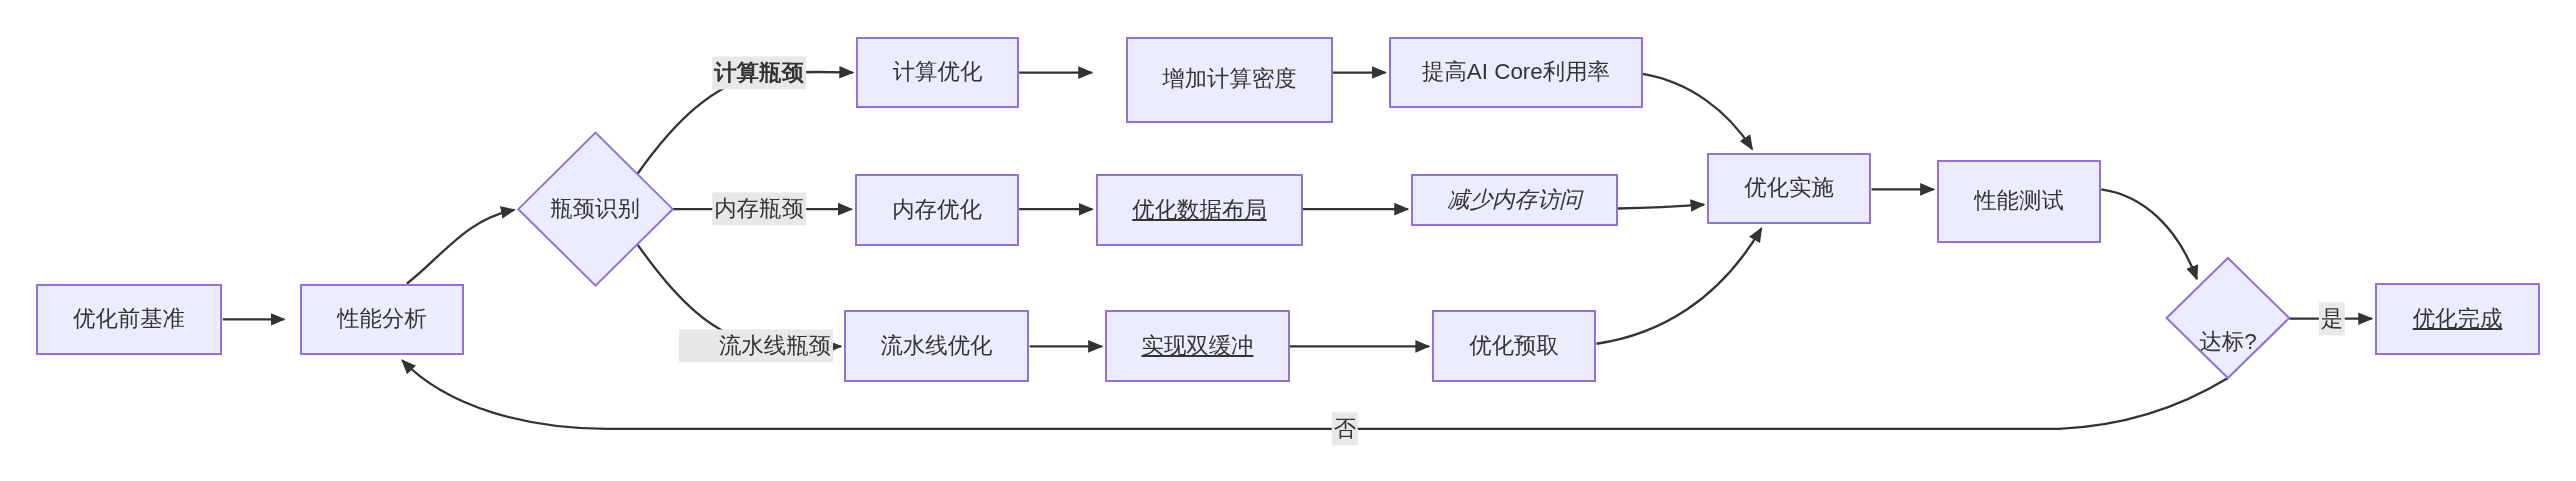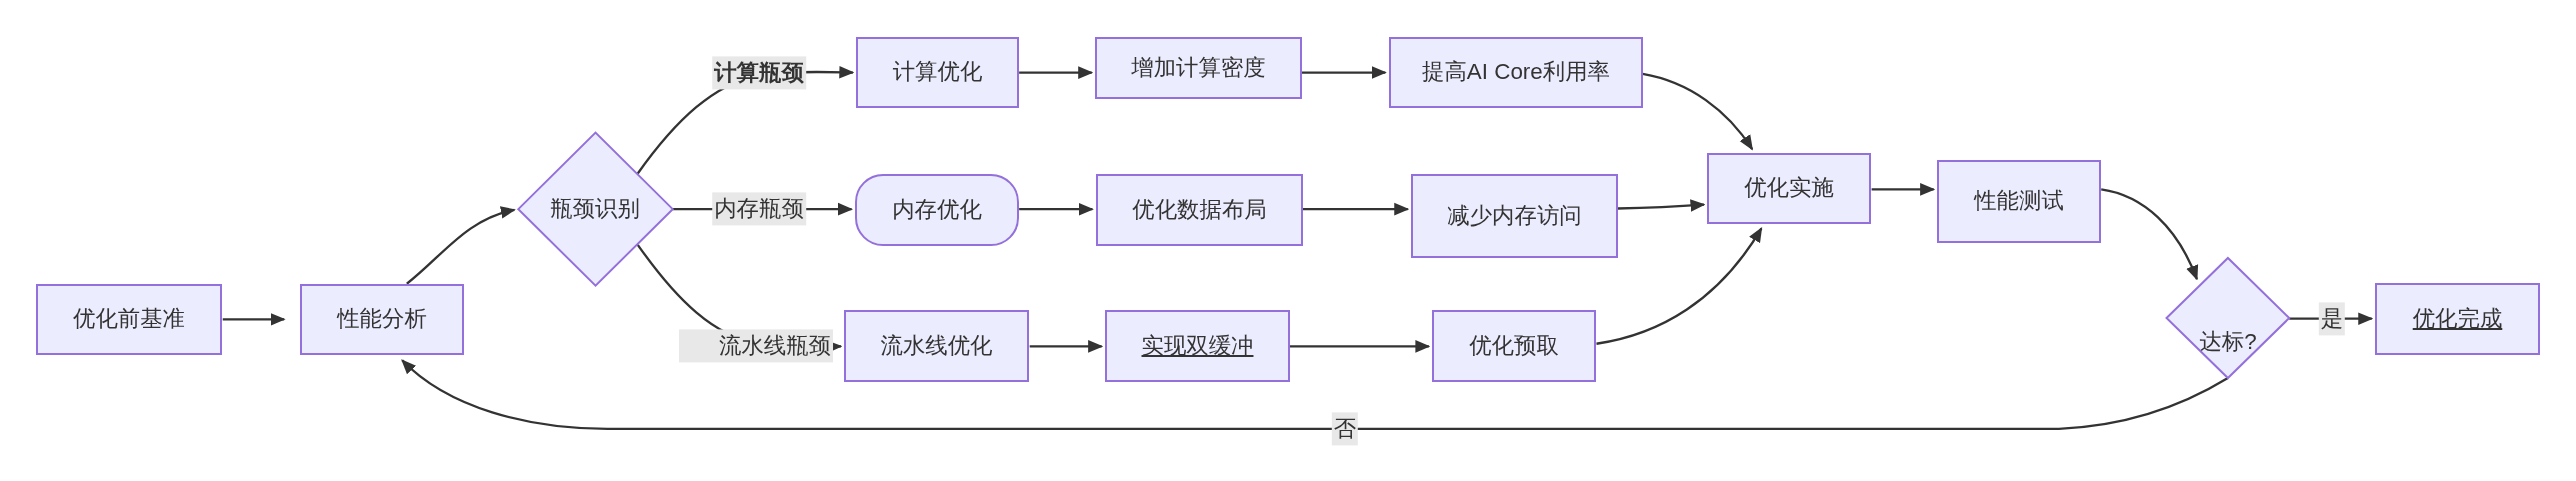--- a/index.html
+++ b/index.html
@@ -86,33 +86,33 @@
 
   <div class="node" style="left:36px; top:284px; width:186px; height:71px;">
     <span>优化前基准</span>
   </div>
   <div class="node" style="left:300px; top:284px; width:164px; height:71px;">
     <span>性能分析</span>
   </div>
   <div class="node" style="left:856px; top:37px; width:163px; height:71px;">
     <span>计算优化</span>
   </div>
-  <div class="node" style="left:1095px; top:37px; width:207px; height:62px;">
+  <div class="node" style="left:1126px; top:37px; width:207px; height:86px;font-family:Liberation Mono, monospace;">
     <span>增加计算密度</span>
   </div>
   <div class="node" style="left:1389px; top:37px; width:254px; height:71px;">
     <span>提高AI Core利用率</span>
   </div>
-  <div class="node" style="left:855px; top:174px; width:164px; height:72px;border-radius:28px;">
+  <div class="node" style="left:855px; top:174px; width:164px; height:72px;">
     <span>内存优化</span>
   </div>
-  <div class="node" style="left:1096px; top:174px; width:207px; height:72px;">
+  <div class="node" style="left:1096px; top:174px; width:207px; height:72px;text-decoration:underline;">
     <span>优化数据布局</span>
   </div>
-  <div class="node" style="left:1411px; top:174px; width:207px; height:84px;">
+  <div class="node" style="left:1411px; top:174px; width:207px; height:52px;font-style:italic;">
     <span>减少内存访问</span>
   </div>
   <div class="node" style="left:844px; top:310px; width:185px; height:72px;">
     <span>流水线优化</span>
   </div>
   <div class="node" style="left:1105px; top:310px; width:185px; height:72px;text-decoration:underline;">
     <span>实现双缓冲</span>
   </div>
   <div class="node" style="left:1432px; top:310px; width:164px; height:72px;">
     <span>优化预取</span>

